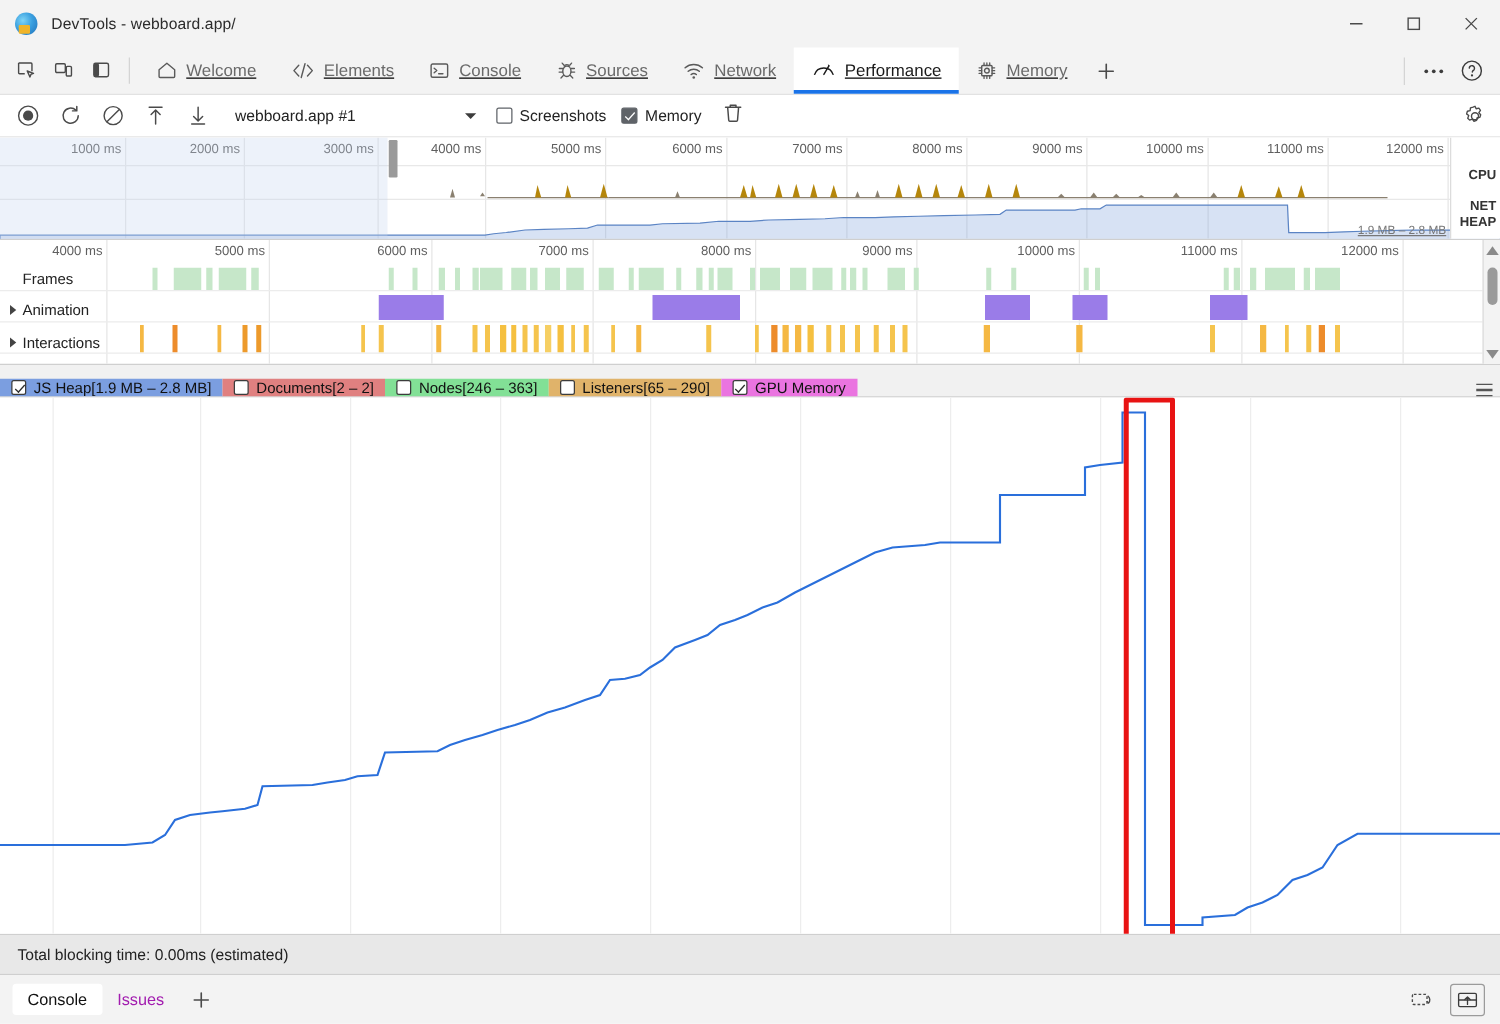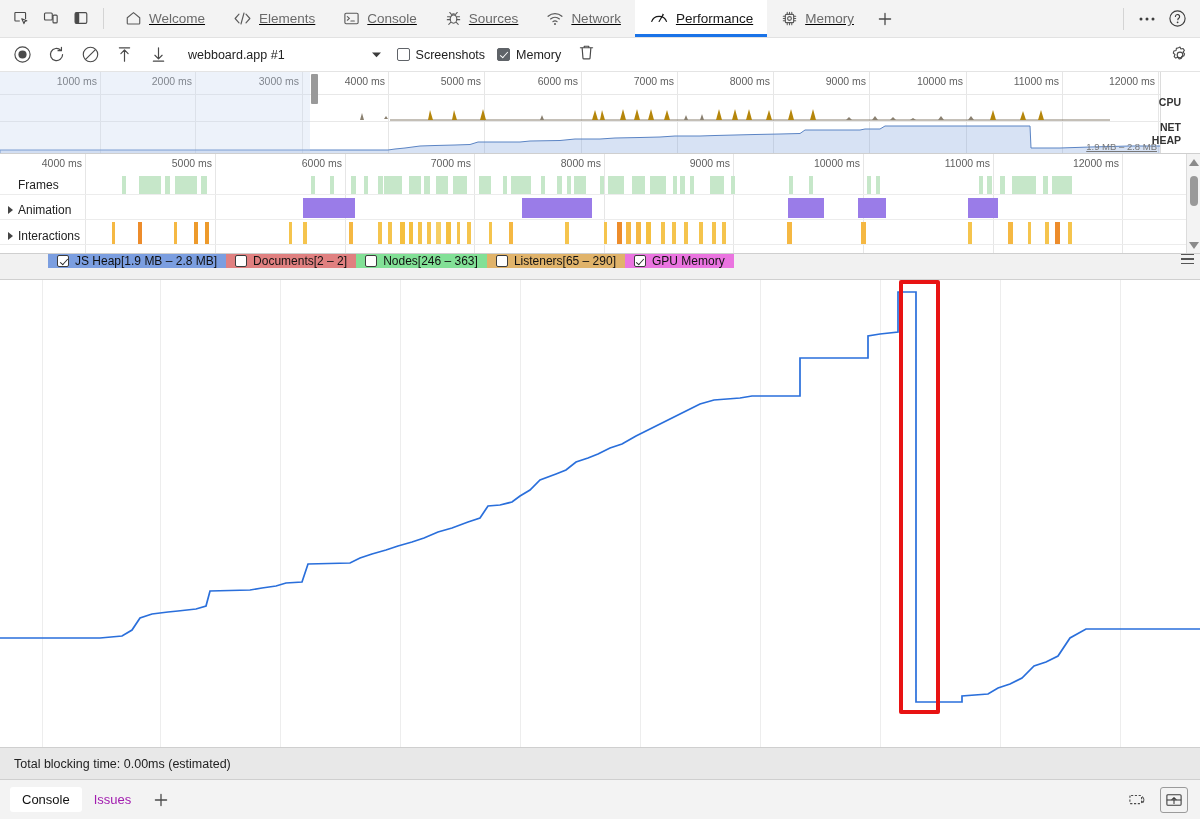--- a/index.html
+++ b/index.html
@@ -216,21 +216,21 @@
   .ov-labels {
     position: absolute; right: 0; top: 0;
     width: 40px; height: 82px;
     background: #fff;
     border-left: 1px solid #dcdcdc;
     z-index: 7;
     font-size: 10.5px;
     font-weight: bold;
     color: #333;
   }
-  .ov-labels div { position: absolute; right: 19px; }
+  .ov-labels div { position: absolute; right: 3px; }
   .heaprange {
     position: absolute;
     right: 43px; bottom: 1px;
     font-size: 9.5px;
     color: #777;
     z-index: 7;
     white-space: nowrap;
     text-decoration: underline;
   }
   .ov-svg { position:absolute; left:0; top:0; z-index:2; }
@@ -292,25 +292,24 @@
     background: #9a9a9a;
     border-radius: 4px;
     cursor: pointer;
   }
 
   
   .memlegend {
     height: 26px;
     flex: none;
     display: flex;
-    align-items: flex-start;
+    align-items: flex-end;
     background: #f1f1f1;
     border-bottom: 1px solid #d0d0d0;
     position: relative;
-    padding-left: 48px;
   }
   .leg {
     display: flex; align-items: center; gap: 6px;
     padding: 0 9px;
     font-size: 12px;
     color: #111;
     cursor: pointer;
     white-space: nowrap;
   }
   .leg .cbox2 {
@@ -394,20 +393,41 @@
     display: flex; align-items: center; justify-content: center;
     border-radius: 3px; cursor: pointer;
   }
   .dright-btn.boxed { border: 1px solid #9b9b9b; border-radius: 3px; }
 </style>
 </head>
 <body>
 
 <div class="app">
 
+  <div class="titlebar">
+    <div class="tb-icon"></div>
+    <div class="tb-title">DevTools - webboard.app/</div>
+    <div class="winctrls">
+      <div class="wc">
+        <svg width="12" height="12" viewBox="0 0 12 12">
+            <path d="M1 6h10" stroke="#4a4a4a" stroke-width="1.1"></path>
+          </svg>
+      </div>
+      <div class="wc">
+        <svg width="12" height="12" viewBox="0 0 12 12">
+            <rect x="1.5" y="1.5" width="9" height="9" fill="none" stroke="#4a4a4a" stroke-width="1.1"></rect>
+          </svg>
+      </div>
+      <div class="wc close">
+        <svg width="12" height="12" viewBox="0 0 12 12">
+            <path d="M1.5 1.5l9 9M10.5 1.5l-9 9" stroke="#4a4a4a" stroke-width="1.1"></path>
+          </svg>
+      </div>
+    </div>
+  </div>
 
   <div class="tabstrip">
     <div class="tool-btns">
       <div class="toolbtn">
         <svg width="17" height="17" viewBox="0 0 18 18">
           <path d="M2 2.6h10.5a.8.8 0 01.8.8v6.2" fill="none" stroke="#4a4a4a" stroke-width="1.2"></path>
           <path d="M2 2.6v8.3a.8.8 0 00.8.8h4.4" fill="none" stroke="#4a4a4a" stroke-width="1.2"></path>
           <path d="M9.3 9.3l5.3 2.1-2.2.8-.8 2.2z" fill="none" stroke="#4a4a4a" stroke-width="1.2" stroke-linejoin="round"></path>
         </svg>
       </div>

